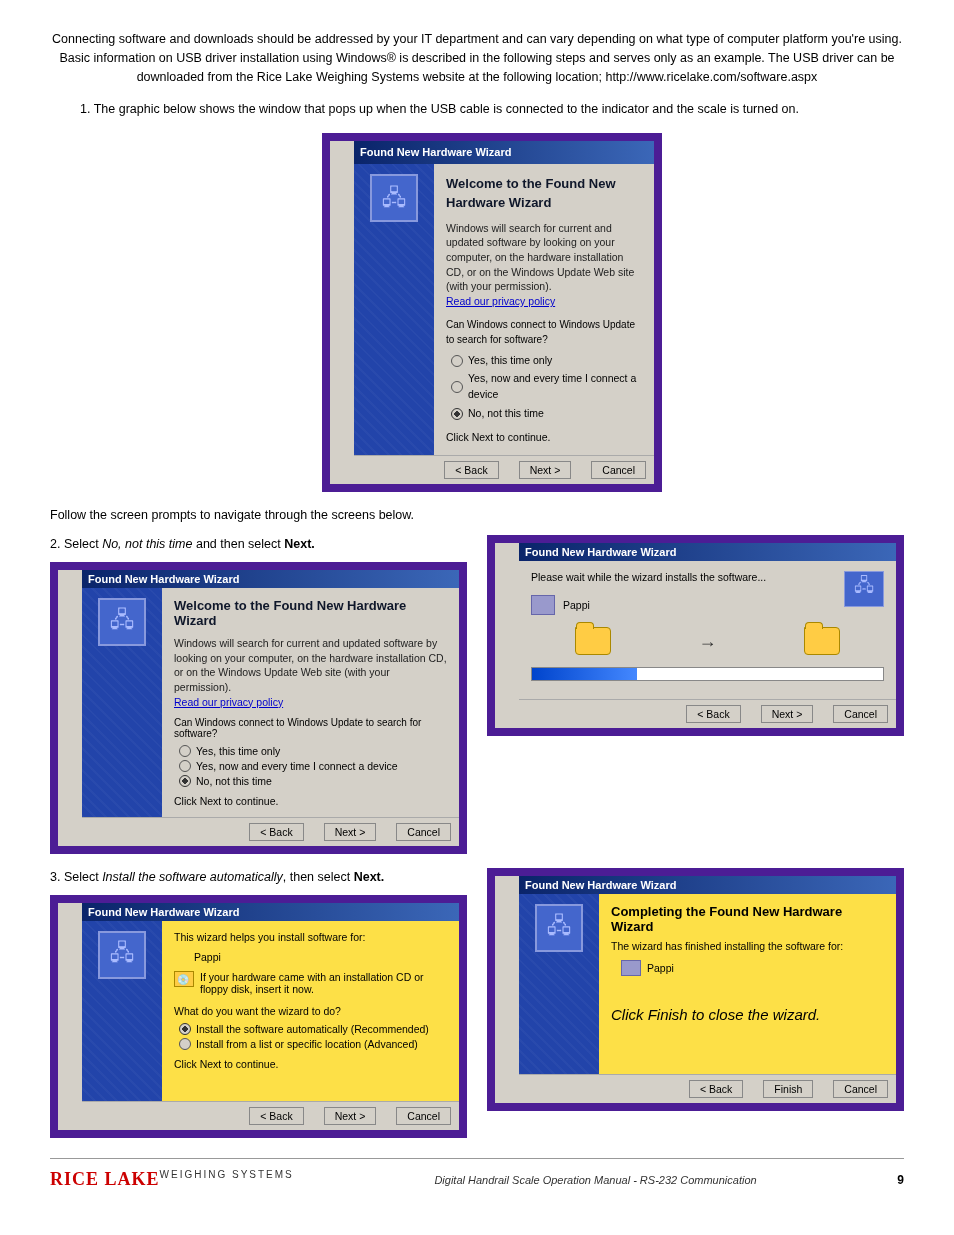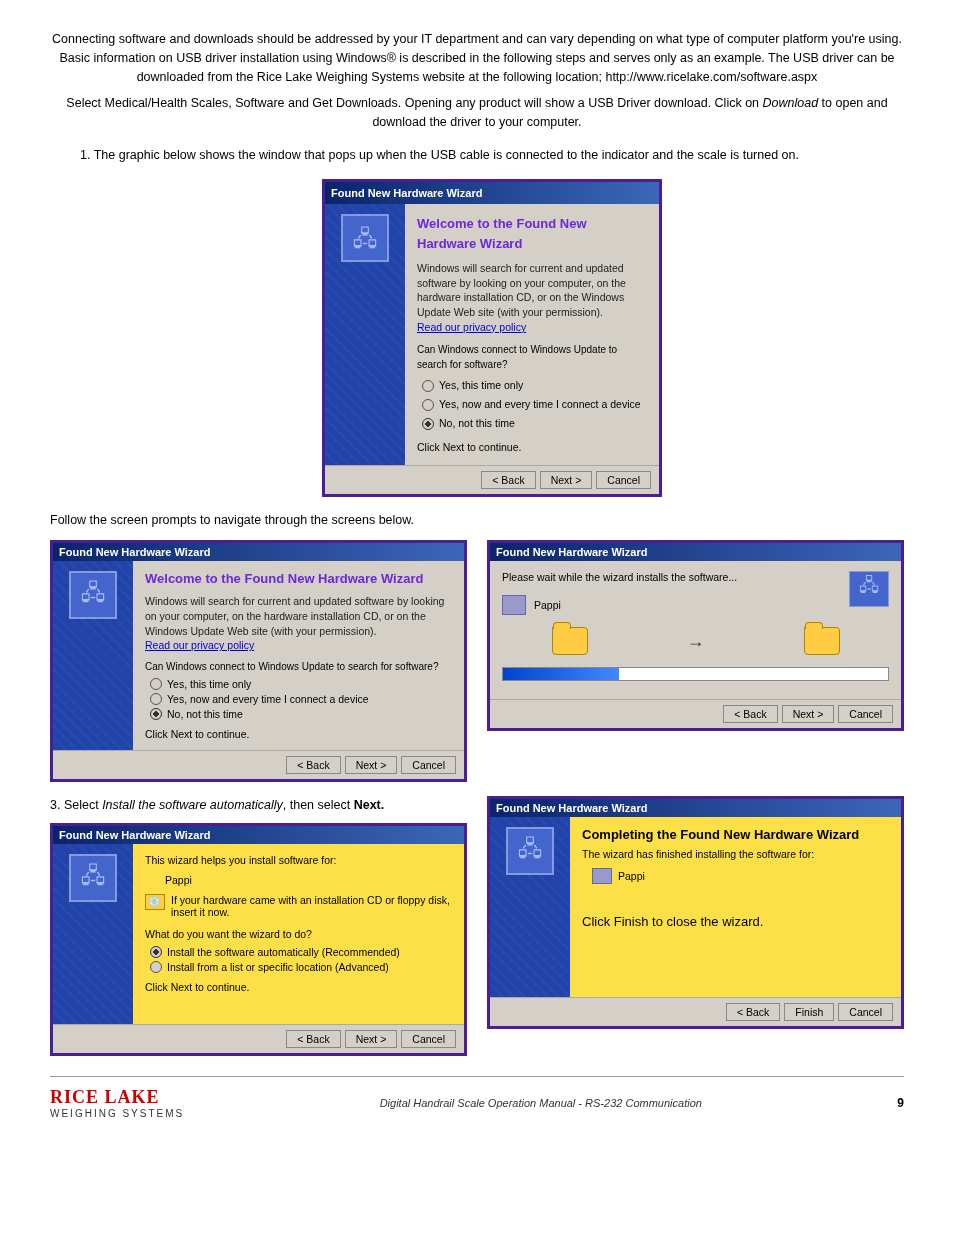--- a/index.html
+++ b/index.html
@@ -35,24 +35,25 @@
       line-height: 1.5;
     }
 
     .wizard-container-center {
       display: flex;
       justify-content: center;
       margin: 14px 0;
     }
 
     .wizard-window {
-      border: 3px solid #4c1d95;
+      border: 8px solid #4c1d95;
       width: 340px;
       background: #d4d0c8;
       font-size: 11px;
+      padding-left: 24px;
     }
 
     .wizard-titlebar {
       background: linear-gradient(to right, #0a246a, #3b67b8);
       color: #fff;
       font-size: 11px;
       font-weight: bold;
       padding: 3px 6px;
     }
 
@@ -88,21 +89,21 @@
     .wizard-right {
       flex: 1;
       padding: 10px 12px;
       background: #d4d0c8;
     }
 
     .wizard-title-text {
       font-size: 13px;
       font-weight: bold;
       margin-bottom: 8px;
-      color: #6d28d9;
+      color: #0f172a;
     }
 
     .wizard-desc {
       font-size: 10.5px;
       line-height: 1.4;
       margin-bottom: 8px;
       color: #222;
     }
 
     .wizard-desc a {
@@ -145,21 +146,21 @@
       font-size: 10.5px;
       margin-top: 8px;
     }
 
     .wizard-footer {
       background: #d4d0c8;
       border-top: 1px solid #aaa;
       padding: 5px 8px;
       display: flex;
       justify-content: flex-end;
-      gap: 4px;
+      gap: 20px;
     }
 
     .wizard-btn {
       background: #d4d0c8;
       border: 1px solid #888;
       font-size: 10.5px;
       padding: 2px 10px;
       cursor: pointer;
       font-family: Arial, sans-serif;
     }
@@ -325,36 +326,37 @@
     .complete-product {
       display: flex;
       align-items: center;
       gap: 6px;
       font-size: 10.5px;
       margin-bottom: 16px;
       margin-left: 10px;
     }
 
     .complete-note {
-      font-size: 13px;
+      font-size: 15px;
       margin-top: 30px;
+      font-style: italic;
     }
 
     .footer-bar {
       border-top: 1px solid #999;
       margin-top: 20px;
       padding-top: 10px;
       display: flex;
       align-items: center;
       justify-content: space-between;
     }
 
     .footer-logo {
       display: flex;
-      flex-direction: column;
+      flex-direction: row;
       align-items: flex-start;
     }
 
     .logo-rice-lake {
       font-size: 18px;
       font-weight: bold;
       color: #c00;
       font-family: 'Times New Roman', serif;
       letter-spacing: 1px;
     }
@@ -379,23 +381,20 @@
 
     .wizard-full-body {
       display: flex;
     }
   </style>
 </head>
 <body>
 
 <div class="intro-section main-text">
   <p>Connecting software and downloads should be addressed by your IT department and can vary depending on what type of computer platform you're using. Basic information on USB driver installation using Windows® is described in the following steps and serves only as an example. The USB driver can be downloaded from the Rice Lake Weighing Systems website at the following location; http://www.ricelake.com/software.aspx</p>
-  <p>
-    Select Medical/Health Scales, Software and Get Downloads. Opening any product will show a USB Driver download. Click on <em>Download</em> to open and download the driver to your computer.
-  </p>
 </div>
 
 <div class="numbered-item">
   <span>1.</span>
   <span>The graphic below shows the window that pops up when the USB cable is connected to the indicator and the scale is turned on.</span>
 
   
   <div class="wizard-container-center">
     <div class="wizard-window">
       <div class="wizard-titlebar">
@@ -436,20 +435,24 @@
       </div>
     </div>
   </div>
 </div>
 
 <div class="main-text" style="margin-bottom:10px;">Follow the screen prompts to navigate through the screens below.</div>
 
 <div class="two-col-section">
 
   <div class="col-left">
+    <div class="step-label">
+      <span>2.</span>
+      <span>Select </span><em>No, not this time</em><span> and then select </span><strong>Next.</strong>
+    </div>
 
     <div class="wizard-window" style="width:100%">
       <div class="wizard-titlebar">
         <span>Found New Hardware Wizard</span>
       </div>
       <div class="wizard-full-body">
         <div class="wizard-left-panel" style="min-height:180px">
           <div class="wizard-icon">🖧</div>
         </div>
         <div class="wizard-right">

